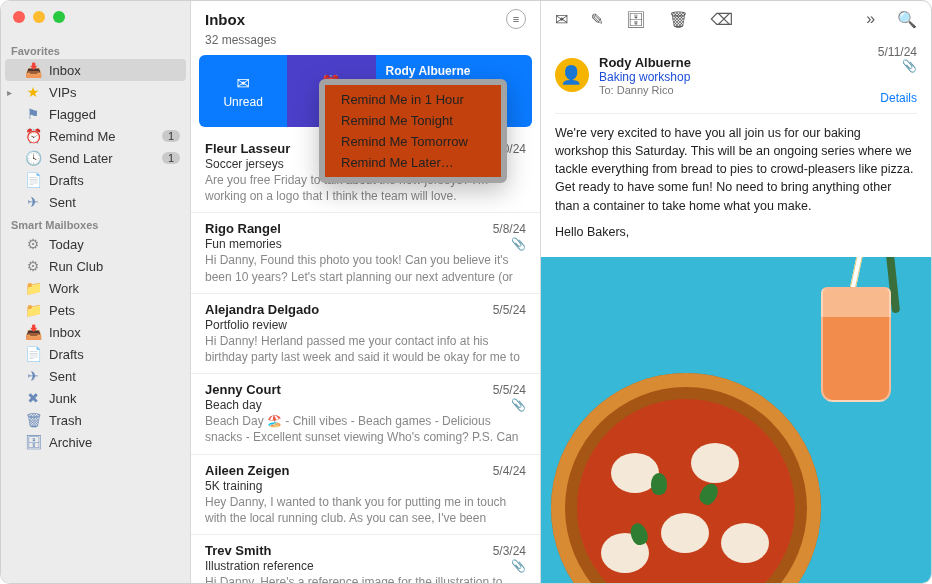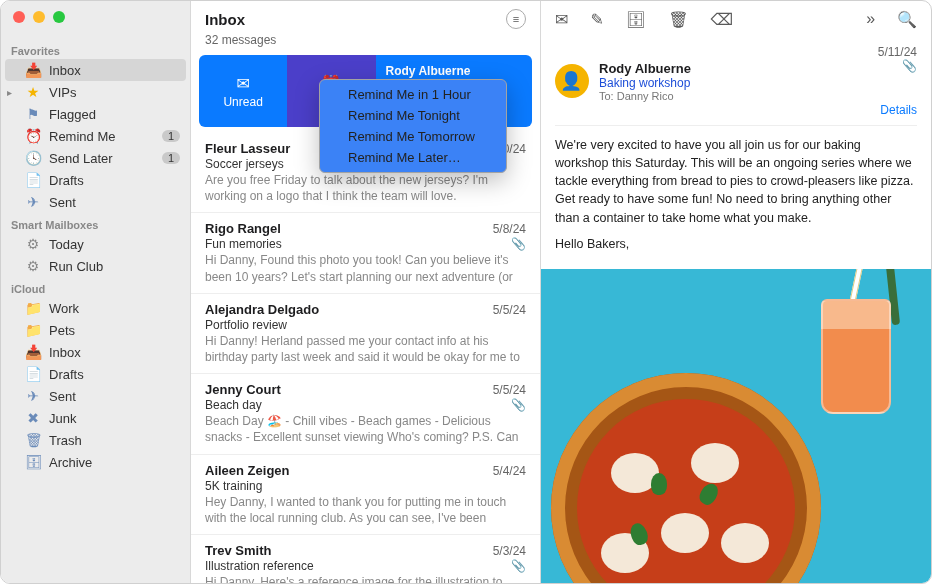--- a/index.html
+++ b/index.html
@@ -149,25 +149,25 @@
     line-height: 1.35;
     max-height: 2.7em;
     overflow: hidden;
   }
   
   .ctx {
     position: absolute;
     top: 78px;
     left: 128px;
     width: 188px;
-    background: #3b82f6;
-    border: 1px solid #a3a3a3;
+    background: #c2410c;
+    border: 6px solid #a3a3a3;
     border-radius: 6px;
     box-shadow: 0 8px 24px rgba(0,0,0,.25);
-    padding: 4px 16px;
+    padding: 4px 4px;
     z-index: 20;
   }
   .ctx-item {
     padding: 3px 12px;
     font-size: 13px;
     color: #222;
     cursor: default;
   }
   
   .reader {
@@ -196,21 +196,21 @@
     width: 34px; height: 34px; border-radius: 50%;
     background: #f5b400;
     display: flex; align-items: center; justify-content: center;
     font-size: 18px;
   }
   .reader-meta { flex: 1; }
   .reader-meta .from { font-weight: 700; font-size: 13px; }
   .reader-meta .subj { font-size: 12px; color: #1d4ed8; }
   .reader-meta .to-row { font-size: 11px; color: #777; }
   .reader-date { font-size: 12px; color: #666; text-align: right; }
-  .reader-details { font-size: 12px; color: #0a7aff; text-align: right; margin-top: 30px; }
+  .reader-details { font-size: 12px; color: #0a7aff; text-align: right; margin-top: 18px; }
   .reader-att { font-size: 12px; color: #888; text-align: right; }
   .divider { height: 1px; background: #eee; margin: 8px 14px 0; }
   .body {
     padding: 10px 14px 8px;
     font-size: 12.5px;
     color: #222;
     line-height: 1.45;
   }
   .body p { margin-bottom: 8px; }
   .image-area {
@@ -327,21 +327,20 @@
   <div class="section-label">Smart Mailboxes</div>
   <div class="sb-item gray">
     <span class="icn">⚙︎</span>
     <span>Today</span>
   </div>
   <div class="sb-item gray">
     <span class="icn">⚙︎</span>
     <span>Run Club</span>
   </div>
 
-  <div class="section-label">iCloud</div>
   <div class="sb-item">
     <span class="icn">📁</span>
     <span>Work</span>
   </div>
   <div class="sb-item">
     <span class="icn">📁</span>
     <span>Pets</span>
   </div>
   <div class="sb-item">
     <span class="icn">📥</span>

